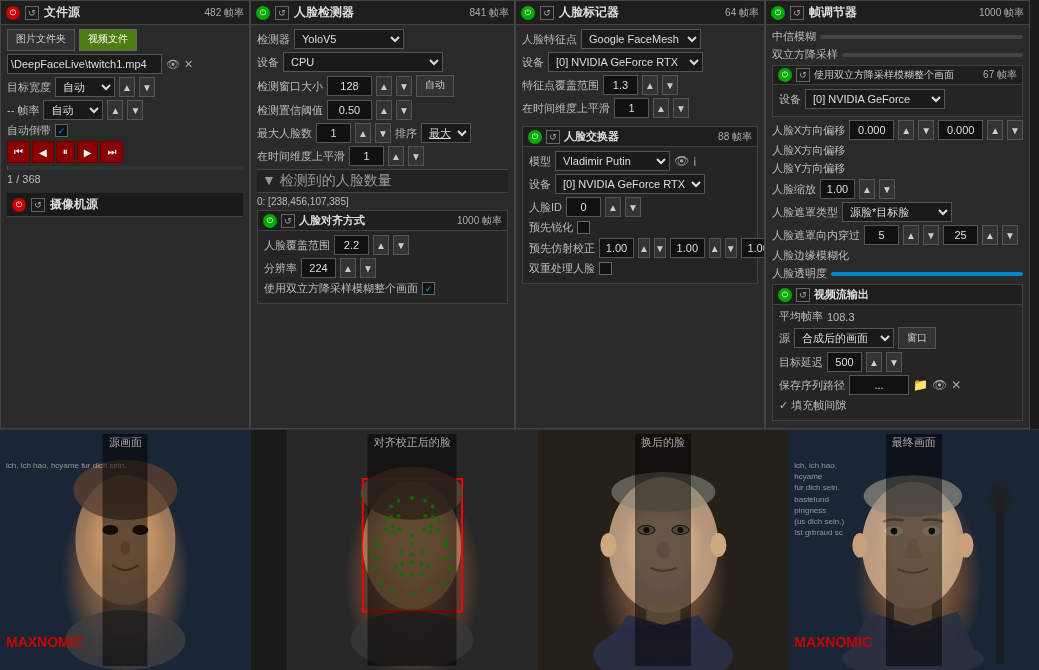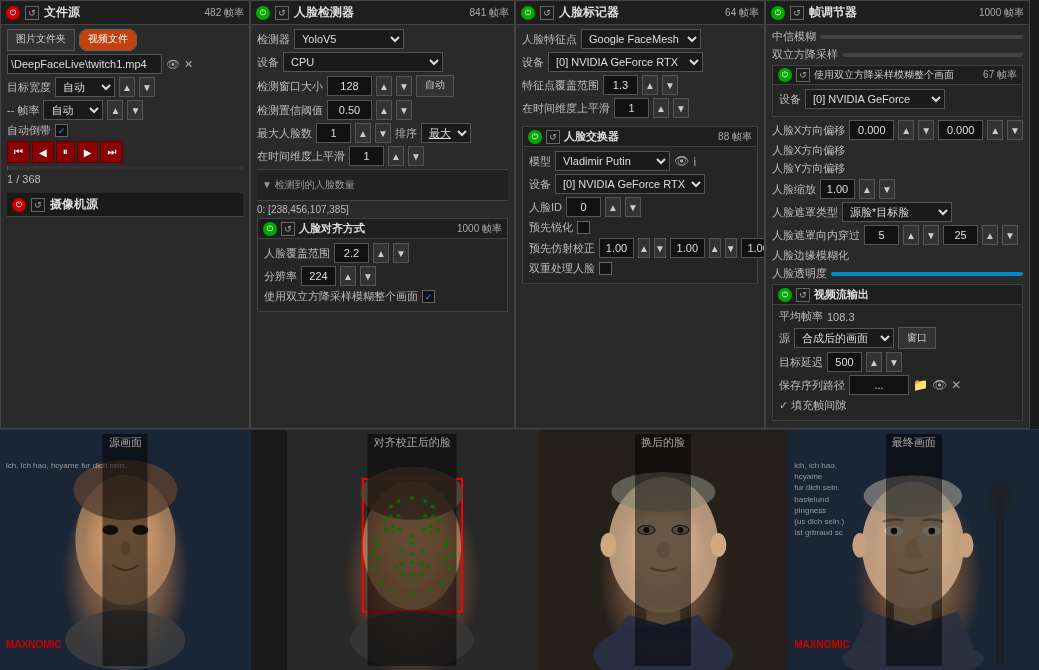--- a/index.html
+++ b/index.html
@@ -129,23 +129,23 @@
       font-size: 10px;
       height: 22px;
     }
     .action-btn.dark {
       background: #333;
       border: 1px solid #555;
       color: #ccc;
     }
     .section-divider {
       background: #222;
-      padding: 8px 5px;
+      padding: 2px 5px;
       color: #999;
-      font-size: 10px;
+      font-size: 14px;
       border-top: 1px solid #444;
       border-bottom: 1px solid #444;
       margin: 3px 0;
       cursor: pointer;
     }
     .subpanel {
       background: #252525;
       border: 1px solid #404040;
       margin: 3px 0;
     }
@@ -235,42 +235,42 @@
       top: 30px;
       font-size: 8px;
       color: rgba(255,255,255,0.5);
       line-height: 1.4;
     }
     .maxnomic {
       position: absolute;
       bottom: 20px;
       left: 6px;
       color: #cc0000;
-      font-size: 10px;
+      font-size: 14px;
       font-weight: bold;
     }
   </style>
 </head>
 <body>
 
 <div class="main-layout">
 
   <div class="top-panels">
 
     <div class="panel panel-file">
       <div class="panel-header">
         <span class="power-btn">⏻</span>
         <span class="refresh-btn">↺</span>
         <span class="panel-title">文件源</span>
         <span class="fps-badge">482 帧率</span>
       </div>
       <div class="panel-content">
         <div class="row">
           <span class="action-btn dark">图片文件夹</span>
-          <span class="action-btn" style="background:#c2410c;border-color:#666;border-radius:8px;">视频文件</span>
+          <span class="action-btn" style="background:#4d7c0f;border-color:#666;">视频文件</span>
         </div>
         <div class="row">
           <input type="text" class="select-box" style="width: 155px;" value="\DeepFaceLive\twitch1.mp4">
           <span style="cursor:pointer;color:#aaa;">👁</span>
           <span style="cursor:pointer;color:#aaa;">✕</span>
         </div>
         <div class="row">
           <span class="label">目标宽度</span>
           <select class="select-box" style="width:60px;">
             <option>自动</option>

